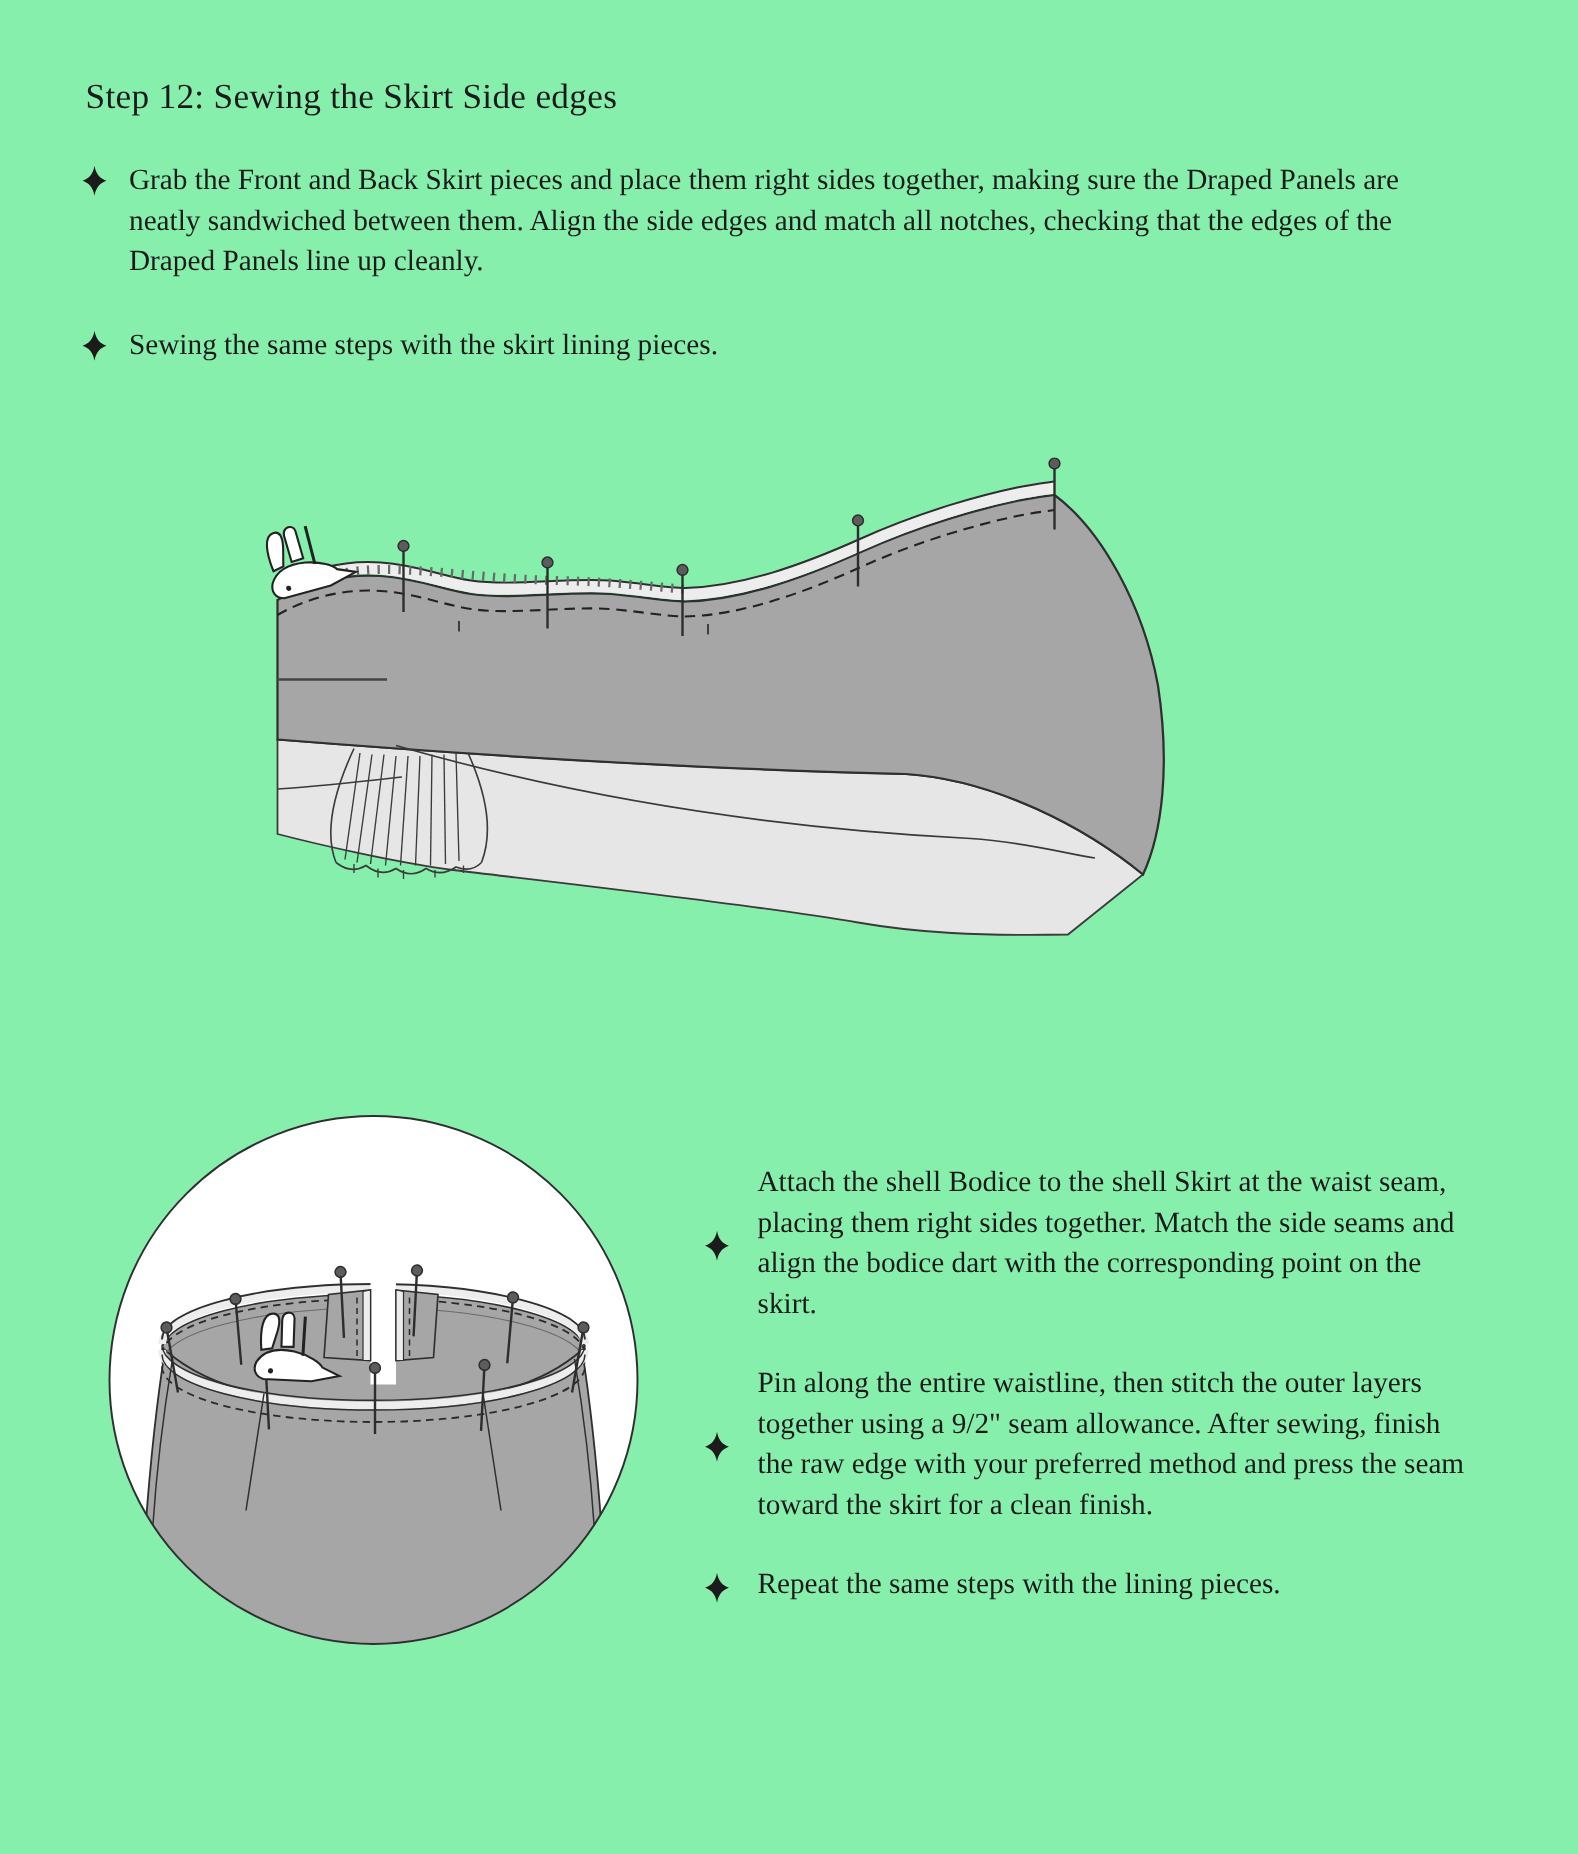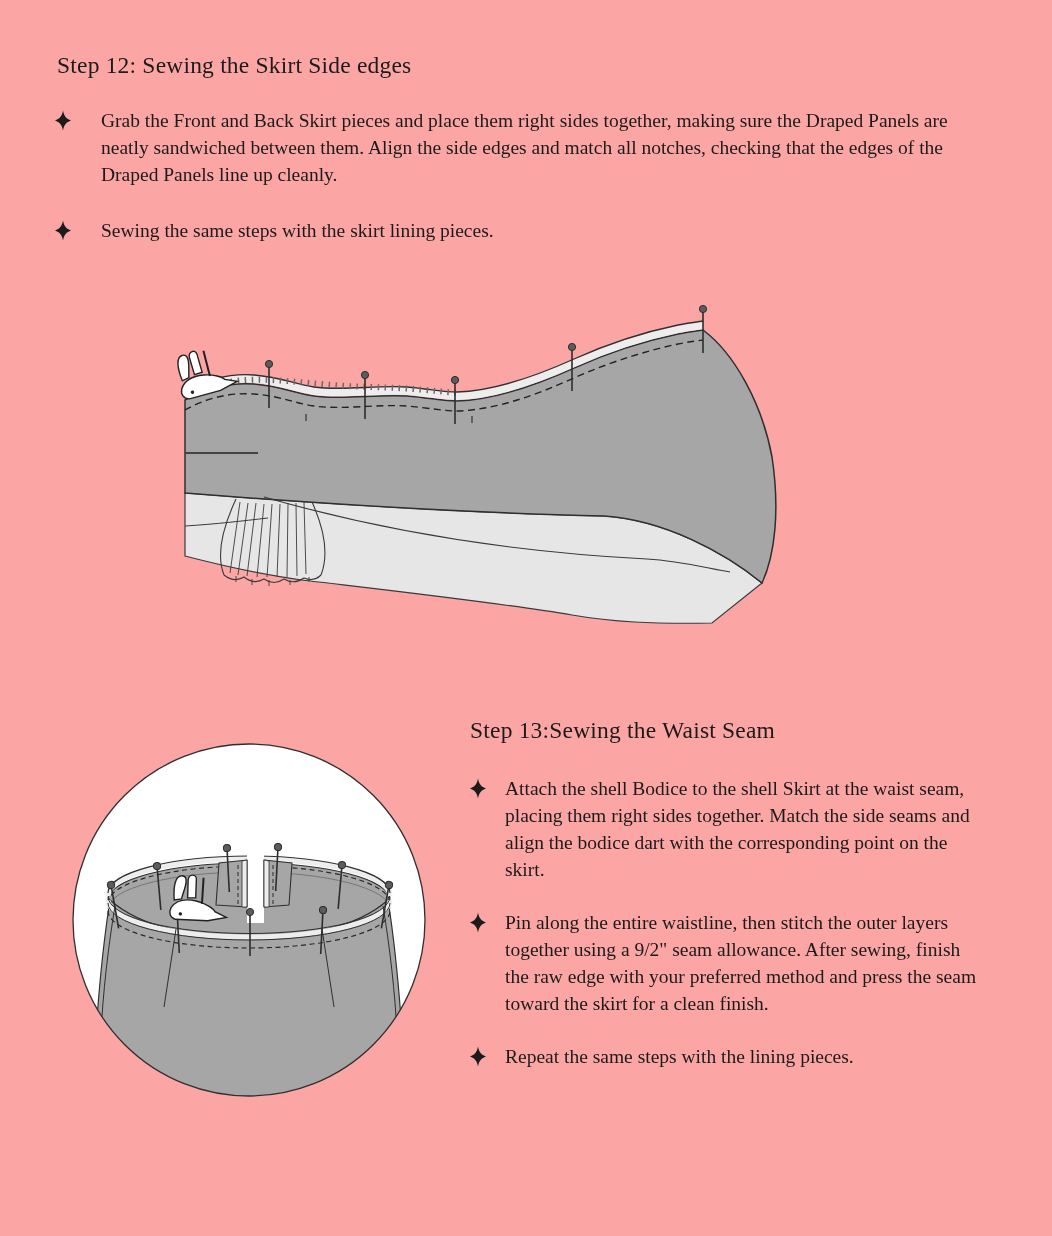--- a/index.html
+++ b/index.html
@@ -1,30 +1,30 @@
 <!DOCTYPE html>
 <html><head>
 <meta charset="utf-8">
 <style>
   html,body { margin:0; padding:0; background:#fff; }
   .page {
-    position:relative; width:1052px; height:1236px; background:#fca5a5;
+    position:relative; width:1052px; height:1236px; background:#86efac;
     font-family:"Liberation Serif", serif; color:#1b1b1b; overflow:hidden;
   }
   .step-title { position:absolute; margin:0; font-weight:400; font-size:23.5px; letter-spacing:0.2px; }
   .t12 { left:57px; top:52px; }
   .t13 { left:470px; top:717px; }
   .bullets { position:absolute; list-style:none; margin:0; padding:0; }
   .s12 { left:55px; top:107px; width:920px; }
   .s13 { left:470px; top:775px; width:540px; }
   .bullet { display:flex; align-items:flex-start; }
   .s12 .bullet { margin-bottom:29px; }
-  .s13 .bullet { margin-bottom:26px; }
+  .s13 .bullet { margin-bottom:26px;align-items:center; }
   .bullet p { margin:0; font-size:19.5px; line-height:27px; }
-  .s12 .bullet p { margin-left:30px; width:858px; }
+  .s12 .bullet p { margin-left:15px; width:858px; }
   .s13 .bullet p { margin-left:19px; width:482px; }
   .star { flex:0 0 16px; width:16px; height:21px; margin-top:3px; fill:#1b1b1b; }
   .illus1 { position:absolute; left:172px; top:305px; width:620px; height:330px; }
   .illus2 { position:absolute; left:70px; top:733px; width:358px; height:375px; }
 </style>
 </head>
 <body>
 
 <div class="page">
 
@@ -106,21 +106,20 @@
 
     <use href="#pin" transform="translate(97,59)"></use>
     <use href="#pin" transform="translate(193,70)"></use>
     <use href="#pin" transform="translate(283,75)"></use>
     <use href="#pin" transform="translate(400,42)"></use>
     <use href="#pin" transform="translate(531,4)"></use>
 
     <use href="#pfoot" transform="translate(2,42) rotate(-10,30,30)"></use>
   </svg>
 
-  <h2 class="step-title t13">Step 13:Sewing the Waist Seam</h2>
 
   <ul class="bullets s13">
     <li class="bullet">
       <svg class="star" viewBox="0 0 16 20">
           <path d="M 8,0 C 9,5.5 11.5,8.5 16,10 C 11.5,11.5 9,14.5 8,20 C 7,14.5 4.5,11.5 0,10 C 4.5,8.5 7,5.5 8,0 Z"></path>
         </svg>
       <p>Attach the shell Bodice to the shell Skirt at the waist seam, placing them right sides together. Match the side seams and align the bodice dart with the corresponding point on the skirt.</p>
     </li>
     <li class="bullet">
       <svg class="star" viewBox="0 0 16 20">

